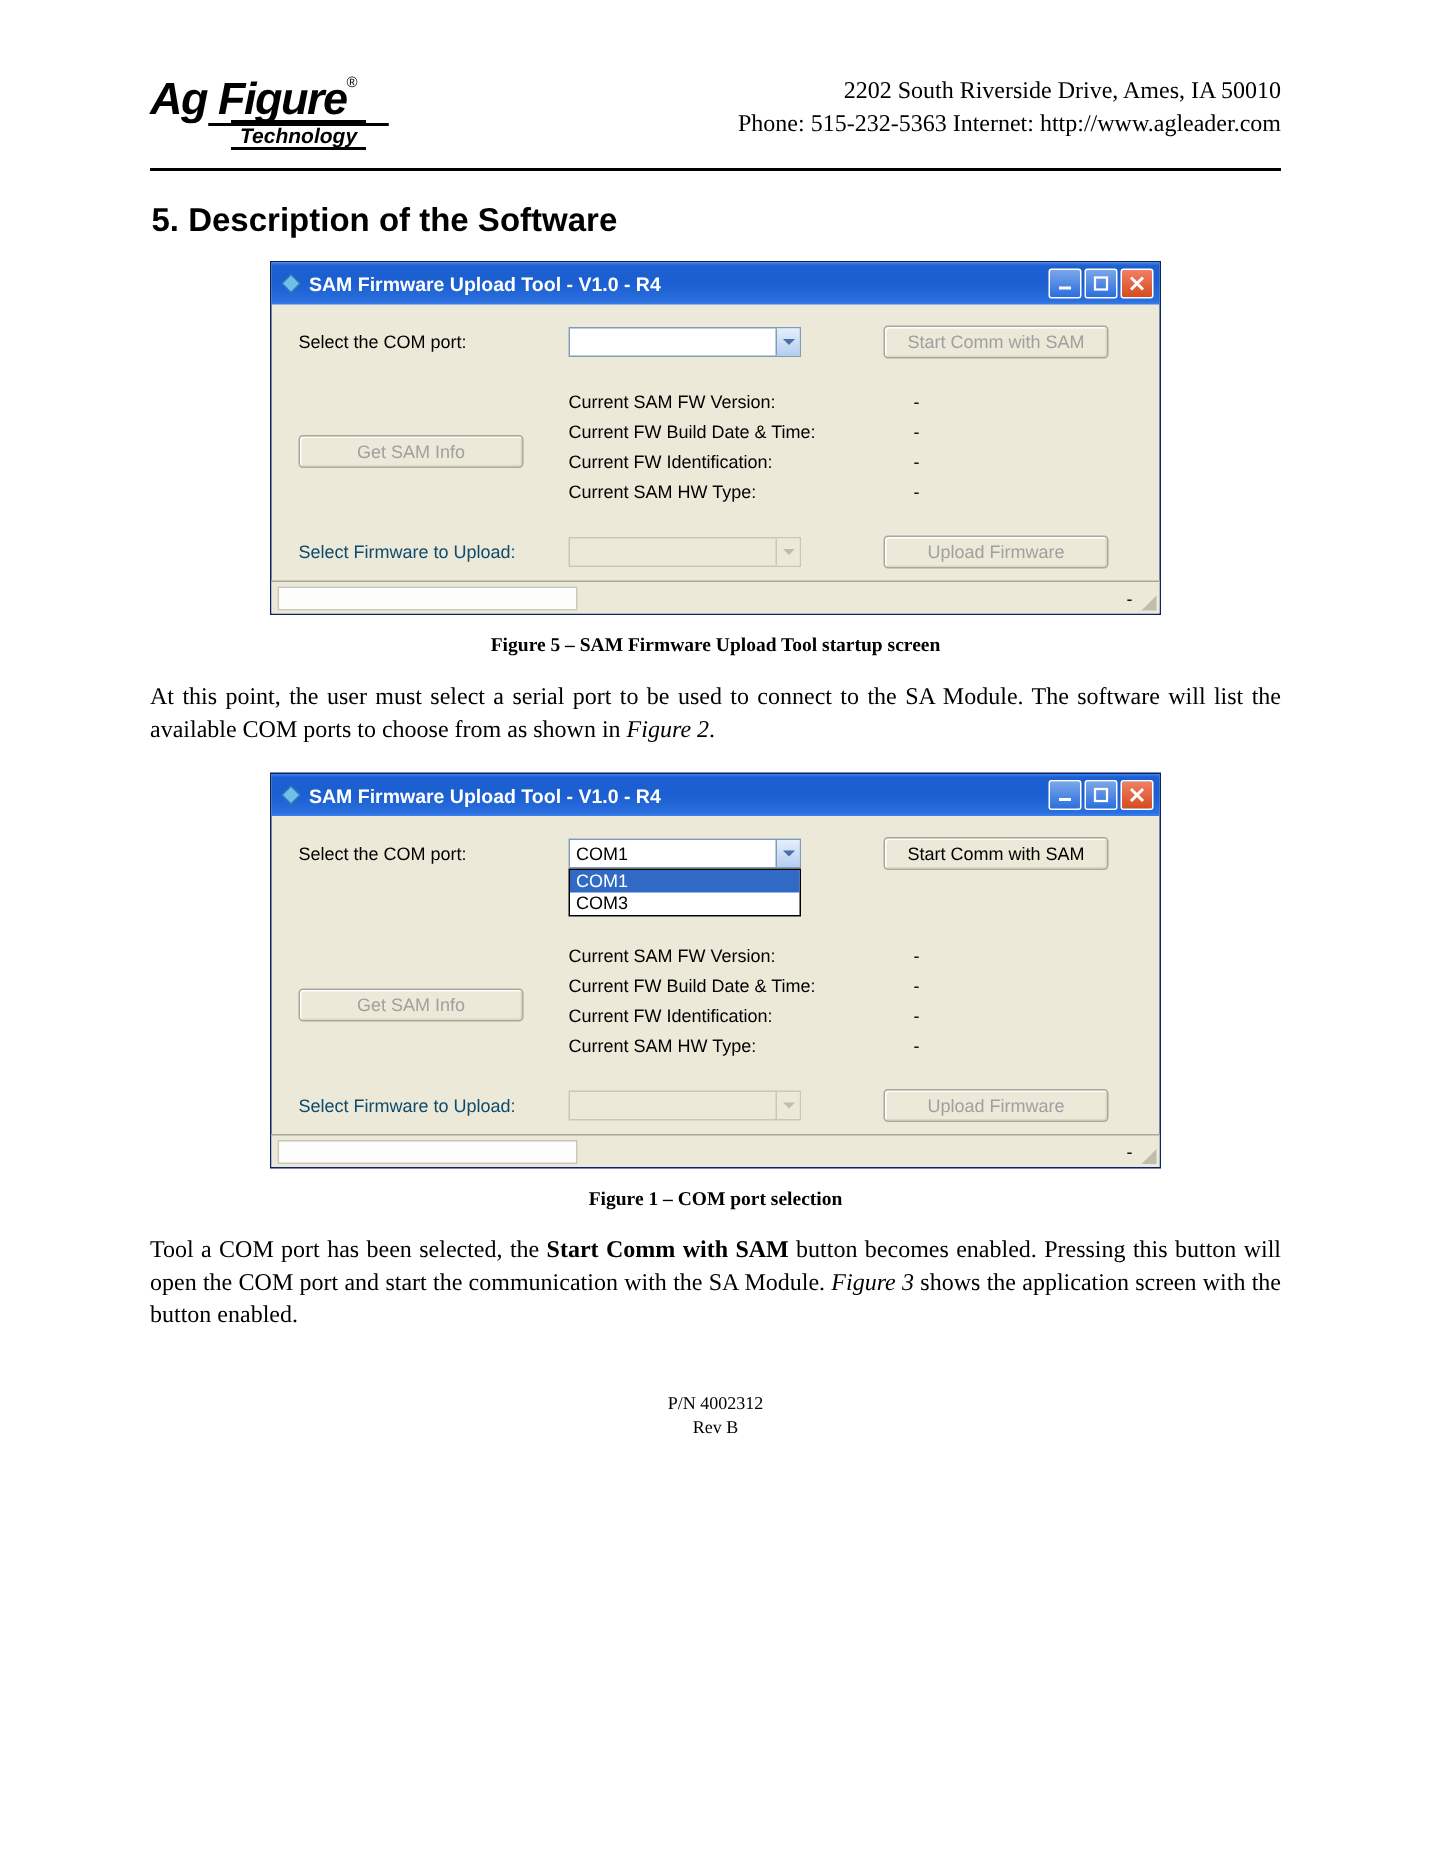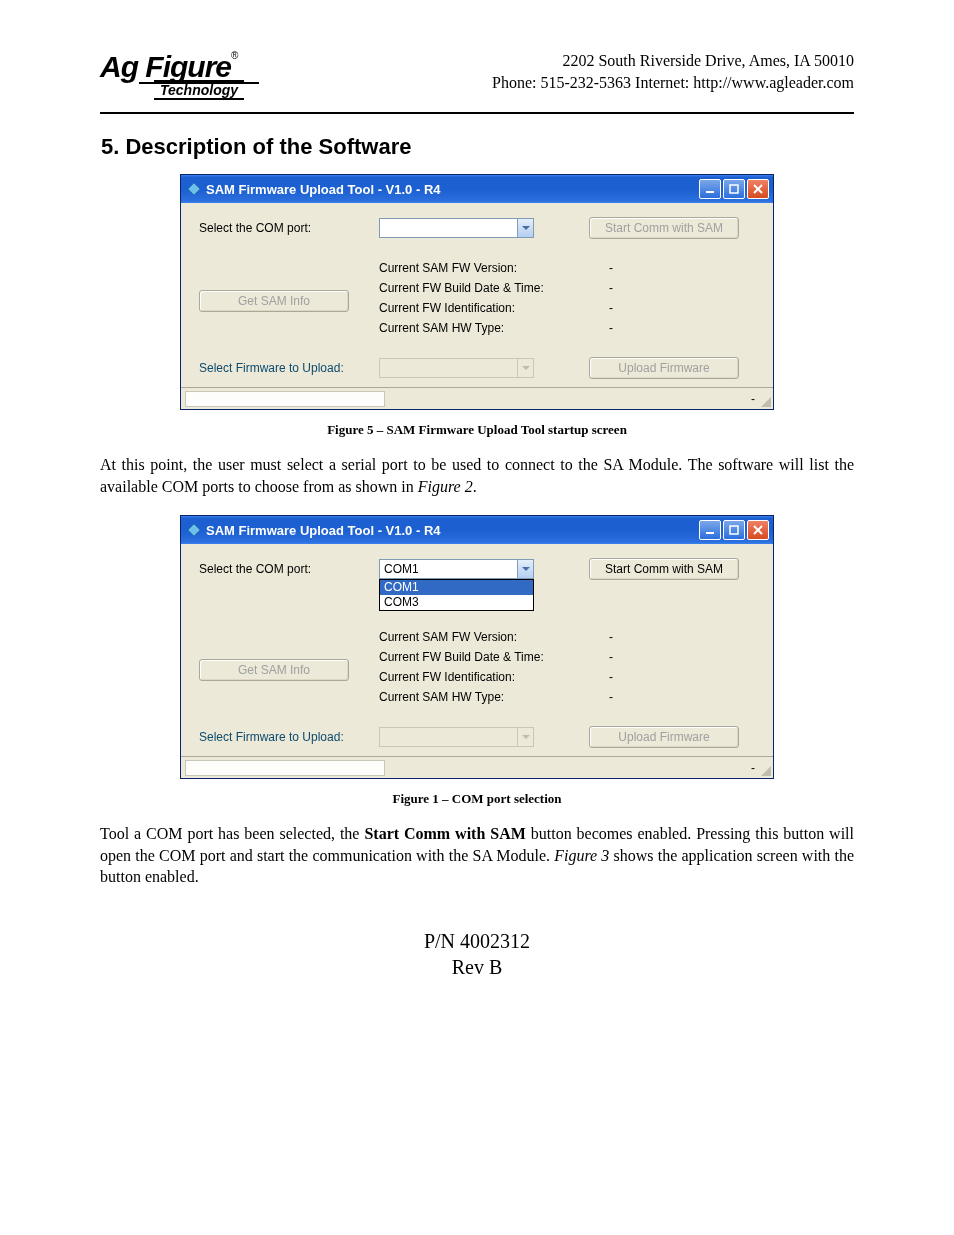--- a/index.html
+++ b/index.html
@@ -222,21 +222,21 @@
   .xp-grip::before {
     content:"";
     position:absolute; right:0; bottom:0;
     width:0;height:0;
     border-style: solid;
     border-width: 0 0 10px 10px;
     border-color: transparent transparent #c0bdae transparent;
   }
   .footer {
     text-align: center;
-    font-size: 20px;
+    font-size: 12px;
     margin-top: 40px;
     line-height: 1.3;
   }
 </style>
 </head>
 <body>
 
 <div class="page">
 
   <div class="header">

